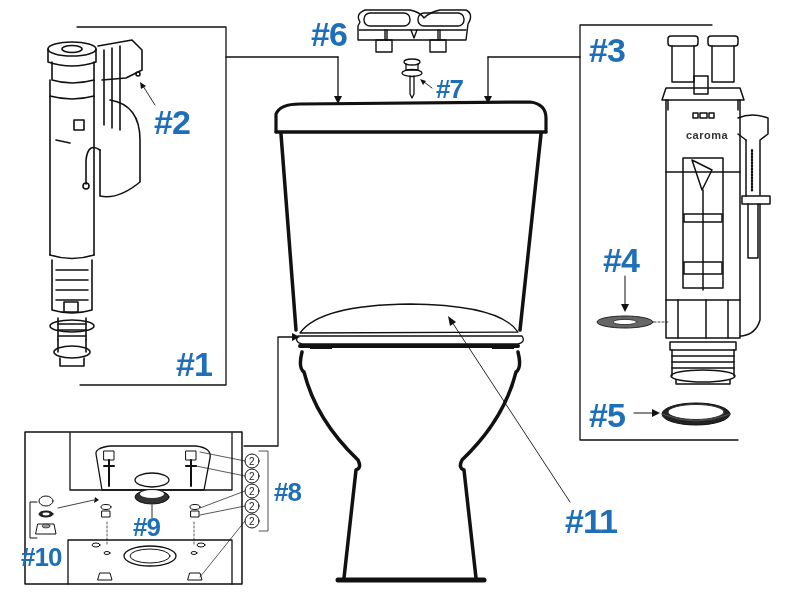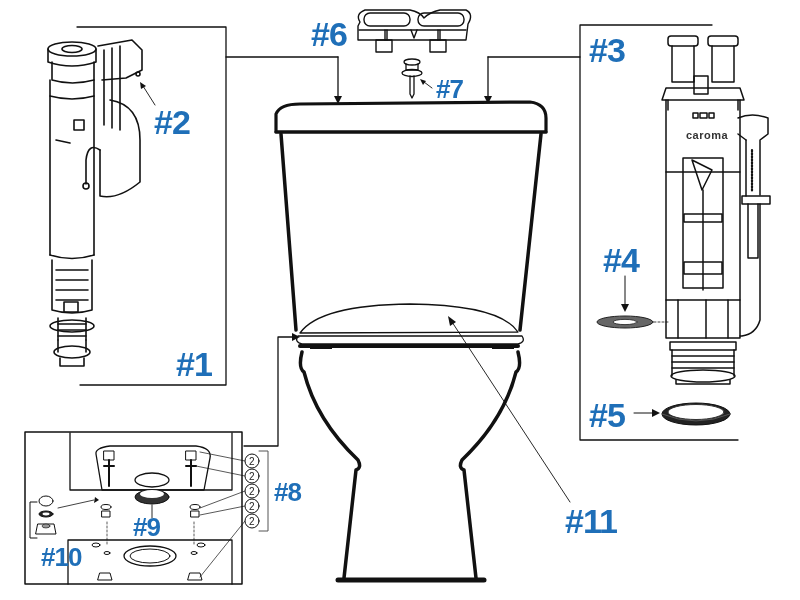--- a/index.html
+++ b/index.html
@@ -258,14 +258,14 @@
 
 <div class="label xl" style="left:176px; top:347px;">#1</div>
 <div class="label xl" style="left:154px; top:105px;">#2</div>
 <div class="label xl" style="left:589px; top:33px;">#3</div>
 <div class="label xl" style="left:603px; top:243px;">#4</div>
 <div class="label xl" style="left:589px; top:398px;">#5</div>
 <div class="label xl" style="left:311px; top:17px;">#6</div>
 <div class="label md" style="left:436px; top:76px;">#7</div>
 <div class="label md" style="left:274px; top:479px;">#8</div>
 <div class="label md" style="left:133px; top:514px;">#9</div>
-<div class="label md" style="left:41px;  top:544px;text-align:center;">#10</div>
+<div class="label md" style="left:21px;  top:544px;text-align:center;">#10</div>
 <div class="label xl" style="left:553px; top:504px;margin-left:12px;">#11</div>
 
 </body></html>

